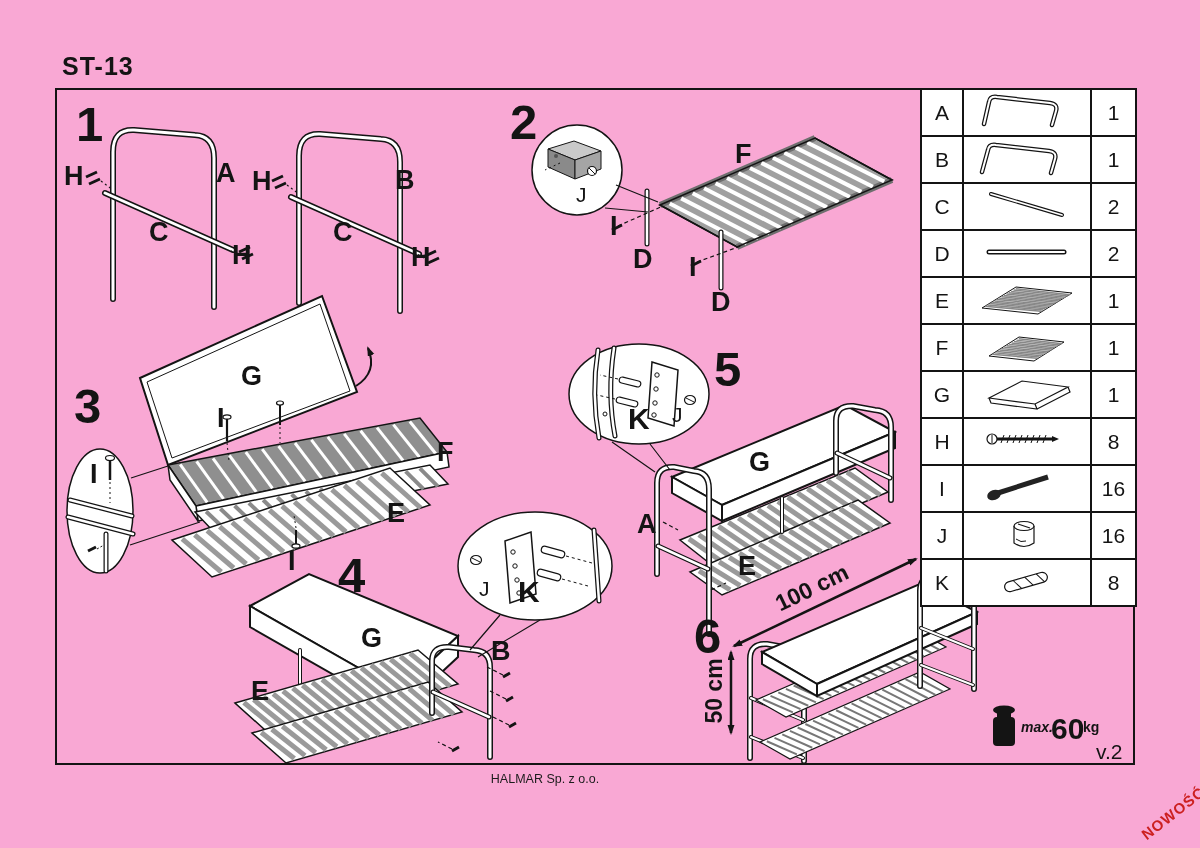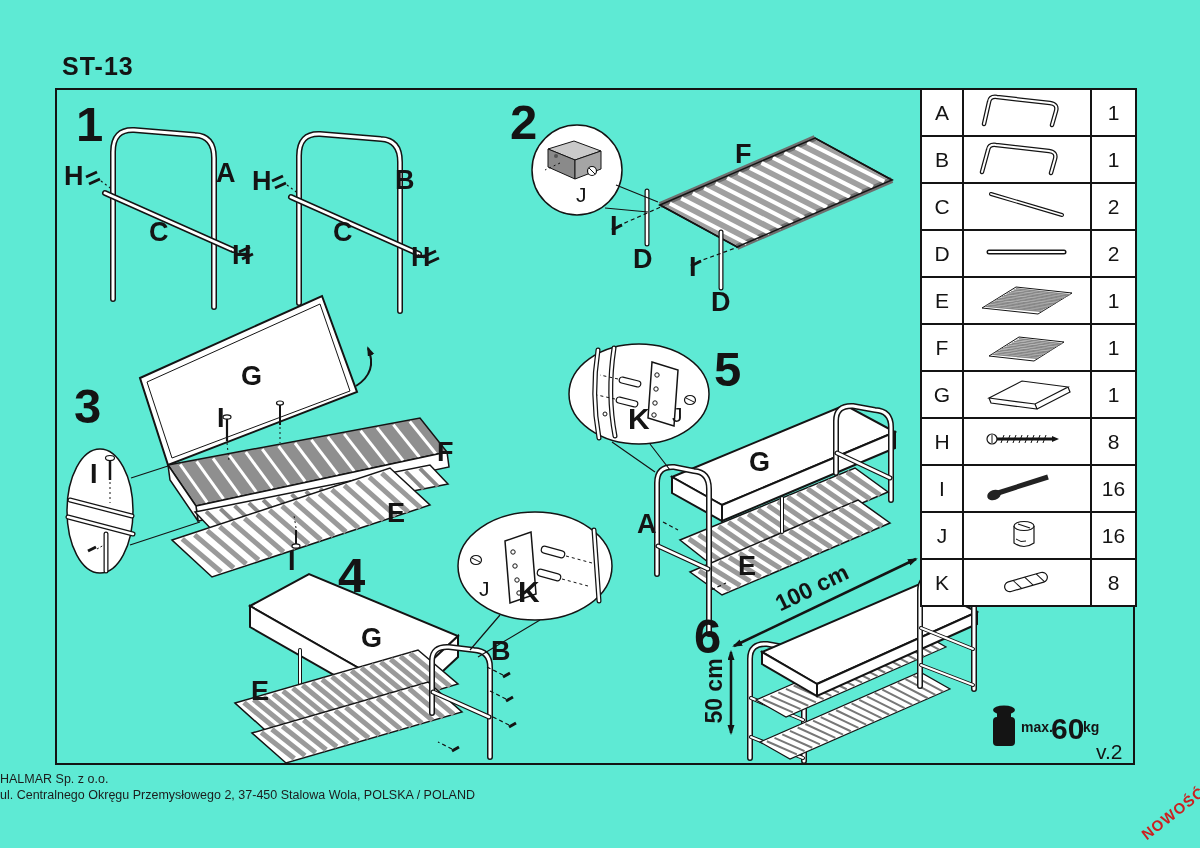--- a/index.html
+++ b/index.html
@@ -1,30 +1,30 @@
 <!DOCTYPE html>
 <html><head>
 <meta charset="utf-8">
 <style>
   html,body{margin:0;padding:0;background:#fff;}
-  .page{position:relative;width:1200px;height:848px;background:#5eead4;
+  .page{position:relative;width:1200px;height:848px;background:#f9a8d4;
         font-family:"Liberation Sans",sans-serif;color:#141414;overflow:hidden;}
   .title{position:absolute;left:62px;top:52px;font-size:25px;font-weight:bold;letter-spacing:1px;}
   svg.art{position:absolute;left:0;top:0;}
   .stepnum{position:absolute;font-size:49px;font-weight:bold;line-height:1;}
   .lbl{position:absolute;font-size:27px;font-weight:bold;line-height:1;}
   .lbl-sm{position:absolute;font-size:21px;font-weight:normal;line-height:1;}
   .dim{position:absolute;font-size:23px;font-weight:bold;white-space:nowrap;}
   table.parts{position:absolute;left:920px;top:88px;border-collapse:collapse;background:#fff;}
   table.parts td{border:2px solid #141414;padding:0;text-align:center;vertical-align:middle;
                  font-size:21px;height:40.3px;}
   td.c-letter{width:40px;}
   td.c-icon{width:126px;}
   td.c-qty{width:43px;}
-  .footer{position:absolute;left:0;top:771px;width:1090px;text-align:left;
+  .footer{position:absolute;left:0;top:771px;width:1090px;text-align:center;
           font-size:12.5px;line-height:1.3;color:#1c1c1c;}
   .v2{position:absolute;left:1096px;top:740px;font-size:21px;}
   .nowosc{position:absolute;left:1173px;top:813px;transform:translate(-50%,-50%) rotate(-38deg);
           font-size:15px;font-weight:bold;letter-spacing:1px;}
   .maxlbl{position:absolute;font-weight:bold;}
 </style>
 </head>
 <body>
 
 <div class="page">
@@ -493,21 +493,21 @@
   <div class="lbl" style="left:628px;top:404px;font-size:30px;">K</div>
   <div class="lbl-sm" style="left:672px;top:404px;">J</div>
   <div class="lbl" style="left:749px;top:449px;">G</div>
   <div class="lbl" style="left:637px;top:511px;">A</div>
   <div class="lbl" style="left:738px;top:553px;">E</div>
 
   <div class="dim" style="left:812px;top:588px;transform:translate(-50%,-50%) rotate(-26deg);">100 cm</div>
   <div class="dim" style="left:978px;top:574px;transform:translate(-50%,-50%) rotate(27deg);">33 cm</div>
   <div class="dim" style="left:714px;top:691px;transform:translate(-50%,-50%) rotate(-90deg);">50 cm</div>
 
-  <div class="maxlbl" style="left:1021px;top:719px;font-size:14px;">max.</div>
+  <div class="maxlbl" style="left:1021px;top:719px;font-size:14px;font-style:italic;">max.</div>
   <div class="maxlbl" style="left:1051px;top:712px;font-size:30px;">60</div>
   <div class="maxlbl" style="left:1083px;top:719px;font-size:14px;">kg</div>
 
   <div class="v2">v.2</div>
   <div class="nowosc" style="color:#cc2020;">NOWOŚĆ</div>
 
   <table class="parts">
     <tbody>
         <tr>
           <td class="c-letter">A</td>
@@ -638,16 +638,15 @@
                 <path d="M-12,-5 L-6,5 M0,-5 L6,5 M12,-5 L18,5" stroke="#141414" stroke-width="1"></path>
               </g>
             </svg></td>
       <td class="c-qty">8</td>
         </tr>
   </tbody>
     </table>
 
   <div class="footer">
     <div>HALMAR Sp. z o.o.</div>
-    <div>ul. Centralnego Okręgu Przemysłowego 2, 37-450 Stalowa Wola, POLSKA / POLAND</div>
   </div>
 
 </div>
 
 </body></html>

